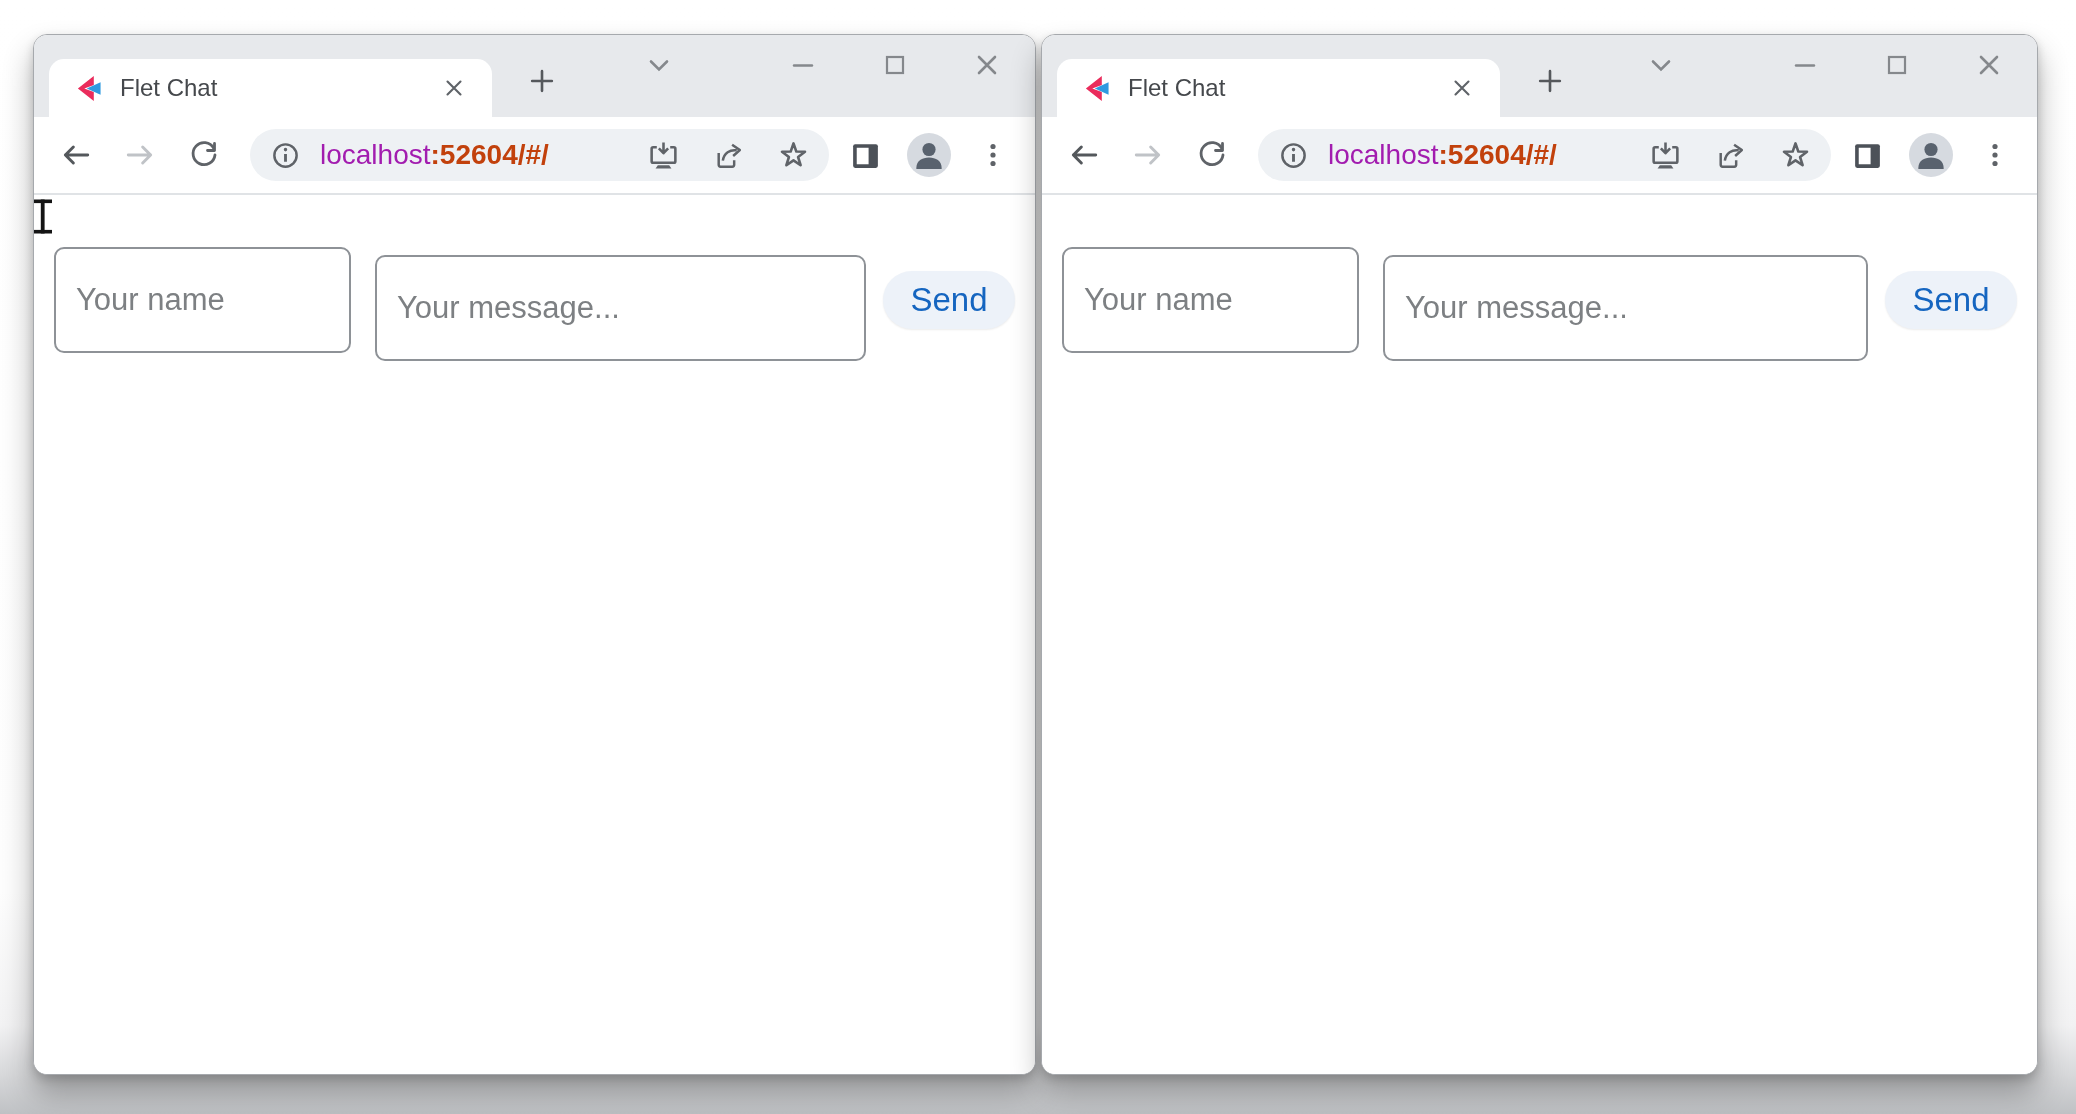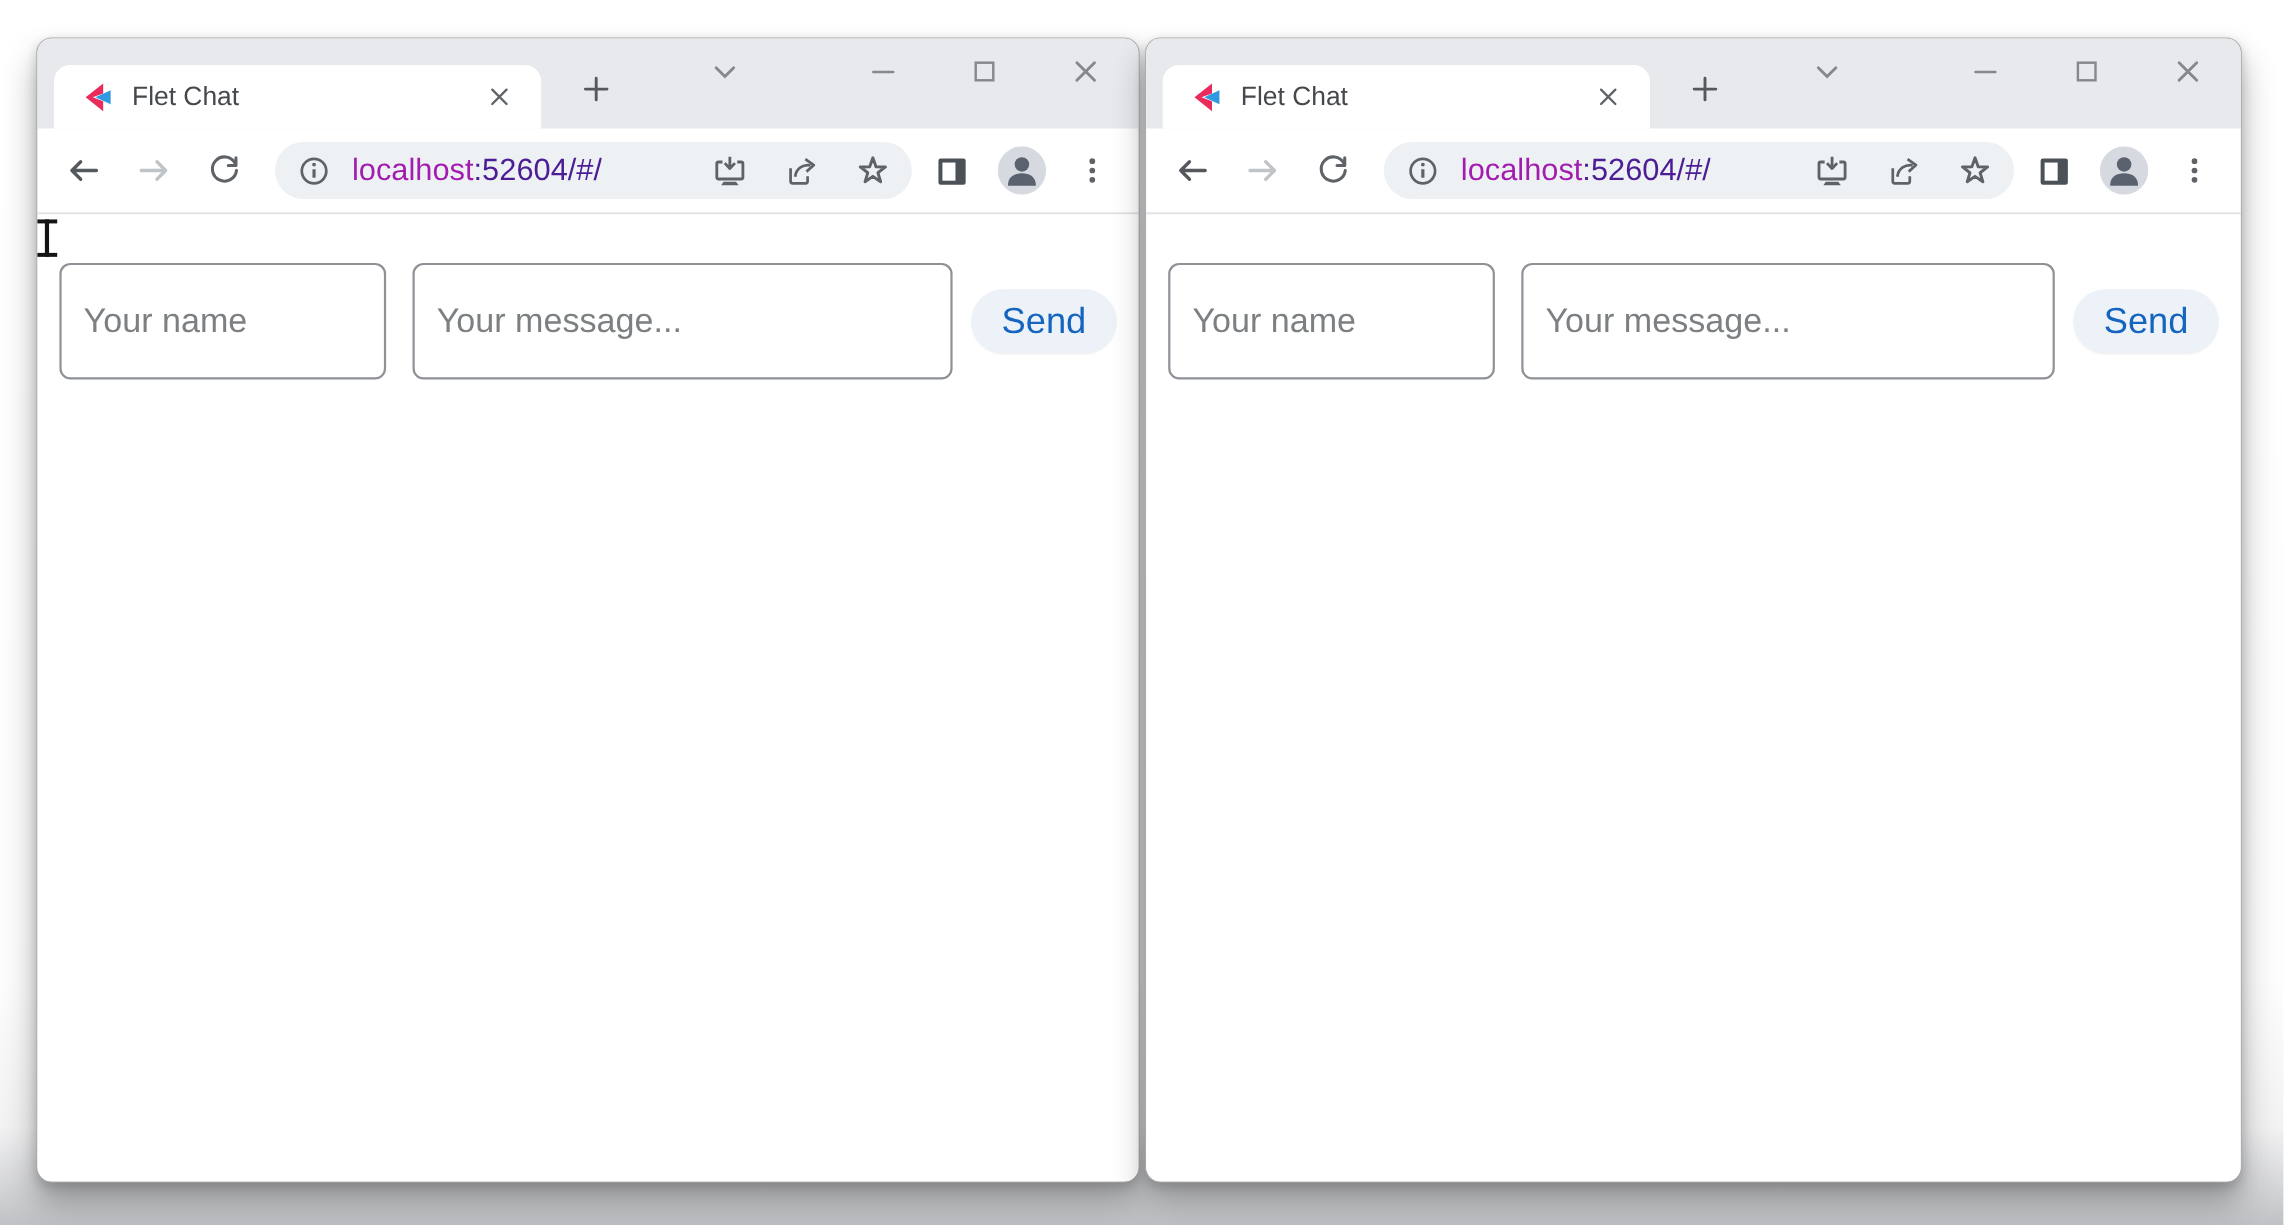--- a/index.html
+++ b/index.html
@@ -30,36 +30,36 @@
   .winctl + .winctl{margin-left:52px;}
   .chevron-ctl{margin-right:52px;}
 
   
   .toolbar{height:76px;flex:0 0 76px;background:#fff;display:flex;align-items:center;padding:0 20px;box-sizing:border-box;}
   .nav-btn{width:44px;height:44px;border-radius:50%;flex:0 0 44px;}
   .nav-btn + .nav-btn{margin-left:20px;}
   .addressbar{flex:1;height:52px;margin-left:24px;margin-right:14px;background:#eef1f4;border-radius:26px;display:flex;align-items:center;padding:0 16px 0 16px;box-sizing:border-box;min-width:0;}
   .url{margin-left:16px;font-size:28px;white-space:nowrap;overflow:hidden;}
   .url .host{color:#a21caf;}
-  .url .path{color:#4c1d95;}
+  .url .path{color:#c2410c;font-weight:bold;}
   .addr-spacer{flex:1;}
   .pill-btn{width:40px;height:40px;flex:0 0 40px;}
   .pill-btn + .pill-btn{margin-left:25px;}
   .tb-right{width:44px;height:44px;flex:0 0 44px;}
   .tb-right + .tb-right{margin-left:20px;}
   .divider{height:2px;background:#e0e3e6;flex:0 0 2px;}
 
   
   .page{flex:1;background:#fff;position:relative;}
   .form-row{display:flex;align-items:center;padding:44px 20px 0 20px;gap:24px;}
   .tf{height:106px;border:2px solid #8e9297;border-radius:10px;background:#fff;box-sizing:border-box;
       font-family:"Liberation Sans",sans-serif;font-size:31px;color:#202124;padding:16px 20px;outline:none;}
   .tf::placeholder{color:#7d8083;opacity:1;}
   .tf-name{width:297px;flex:0 0 297px;}
-  .tf-msg{flex:1;min-width:0;}
+  .tf-msg{flex:1;min-width:0;margin-top:16px;}
   .send-btn{flex:0 0 132px;width:132px;height:58px;margin-left:-7px;border:none;border-radius:29px;background:#edf2f9;
       color:#1565c0;font-family:"Liberation Sans",sans-serif;font-size:33px;cursor:default;
       box-shadow:0 1px 2px rgba(0,0,0,.08);}
   .ibeam{position:absolute;left:-2px;top:3px;}
 </style>
 </head>
 <body>
 
 <svg width="0" height="0" style="position:absolute">
   <defs>

